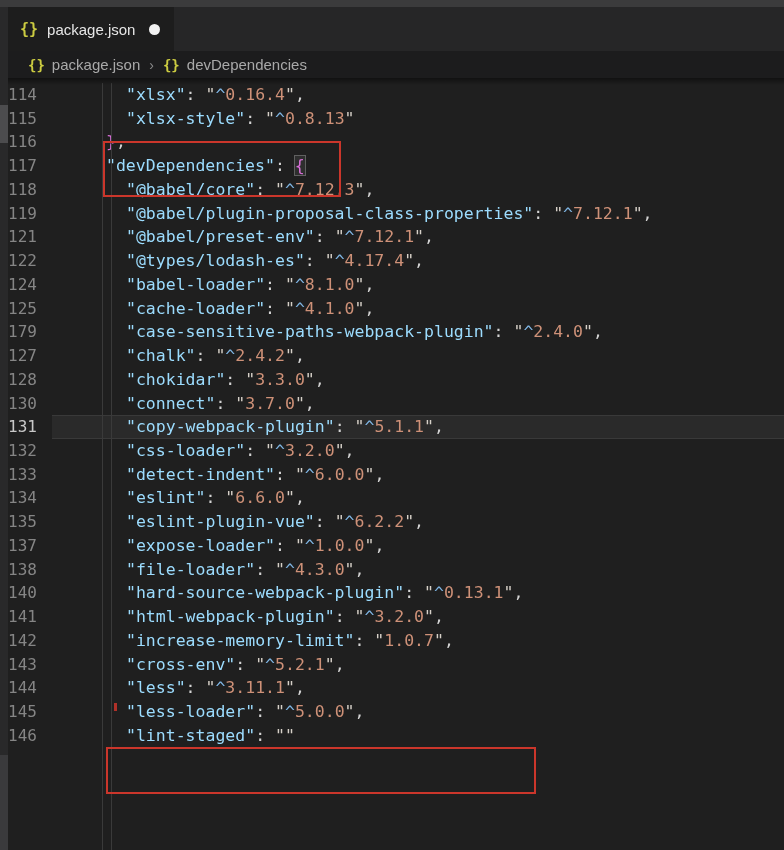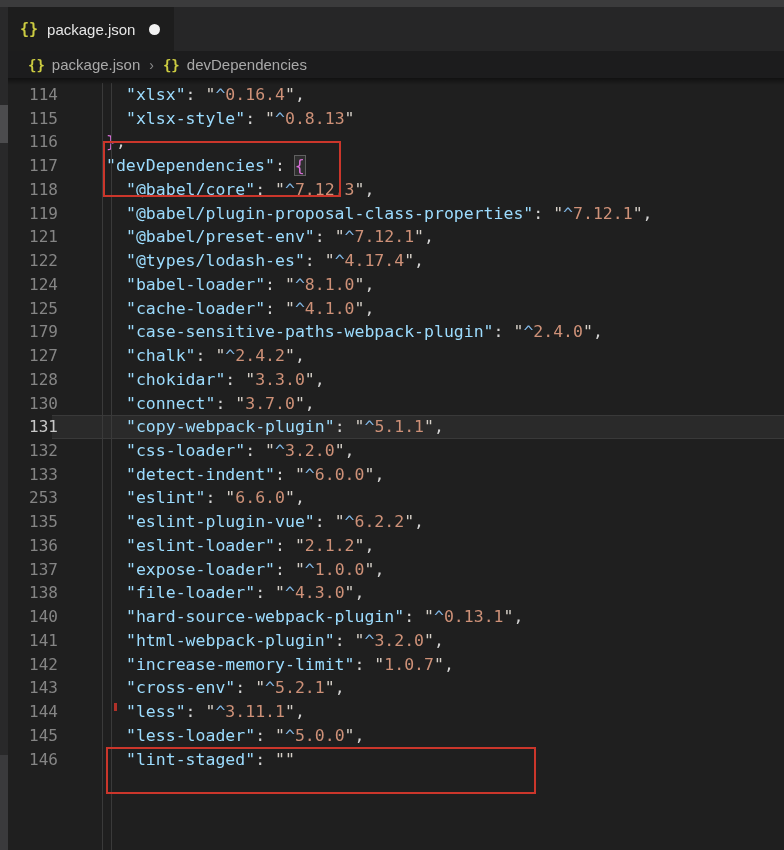--- a/index.html
+++ b/index.html
@@ -27,21 +27,21 @@
                display:flex;align-items:center;padding-left:20px;box-sizing:border-box;font-size:15px;color:#a9a9a9;}
   .breadcrumbs .braces{color:#cbcb41;font-family:"DejaVu Sans Mono",monospace;font-size:14px;font-weight:bold;margin:0 7px 0 0;}
   .breadcrumbs .sep{color:#8a8a8a;margin:0 9px;font-size:14px;}
 
   
   .editor{position:absolute;left:8px;top:78px;width:776px;height:772px;background:#1f1f1f;overflow:hidden;}
   .editor-shadow{position:absolute;left:0;top:0;width:776px;height:7px;
                  background:linear-gradient(to bottom,rgba(0,0,0,.45),rgba(0,0,0,0));z-index:4;pointer-events:none;}
   .code-lines{position:absolute;left:0;top:5px;width:776px;}
   .row{position:relative;height:23.74px;line-height:23.74px;display:flex;white-space:pre;}
-  .ln{display:inline-block;width:50px;text-align:right;color:#858585;
+  .ln{display:inline-block;width:50px;color:#858585;
       font-family:"DejaVu Sans Mono",monospace;font-size:16px;flex:none;}
   .row.current .ln{color:#c8c8c8;}
   .row.current{background:linear-gradient(to right,transparent 44px,rgba(255,255,255,.05) 44px);}
   .row.current::before,.row.current::after{content:'';position:absolute;left:44px;right:0;height:1px;
       background:rgba(255,255,255,.07);}
   .row.current::before{top:0;} .row.current::after{bottom:0;}
   .code{font-family:"DejaVu Sans Mono",monospace;font-size:16.5px;}
   .tok-key{color:#9cdcfe;}
   .tok-punct{color:#d4d4d4;}
   .tok-q{color:#d6d0c8;}
@@ -99,23 +99,22 @@
         <div class="row"><span class="ln">122</span><div class="code" style="padding-left: 68px;"><span class="tok-key">"@types/lodash-es"</span><span class="tok-punct">: </span><span class="tok-q">"</span><span class="tok-caret">^</span><span class="tok-num">4.17.4</span><span class="tok-q">"</span><span class="tok-punct">,</span></div></div>
         <div class="row"><span class="ln">124</span><div class="code" style="padding-left: 68px;"><span class="tok-key">"babel-loader"</span><span class="tok-punct">: </span><span class="tok-q">"</span><span class="tok-caret">^</span><span class="tok-num">8.1.0</span><span class="tok-q">"</span><span class="tok-punct">,</span></div></div>
         <div class="row"><span class="ln">125</span><div class="code" style="padding-left: 68px;"><span class="tok-key">"cache-loader"</span><span class="tok-punct">: </span><span class="tok-q">"</span><span class="tok-caret">^</span><span class="tok-num">4.1.0</span><span class="tok-q">"</span><span class="tok-punct">,</span></div></div>
         <div class="row"><span class="ln">179</span><div class="code" style="padding-left: 68px;"><span class="tok-key">"case-sensitive-paths-webpack-plugin"</span><span class="tok-punct">: </span><span class="tok-q">"</span><span class="tok-caret">^</span><span class="tok-num">2.4.0</span><span class="tok-q">"</span><span class="tok-punct">,</span></div></div>
         <div class="row"><span class="ln">127</span><div class="code" style="padding-left: 68px;"><span class="tok-key">"chalk"</span><span class="tok-punct">: </span><span class="tok-q">"</span><span class="tok-caret">^</span><span class="tok-num">2.4.2</span><span class="tok-q">"</span><span class="tok-punct">,</span></div></div>
         <div class="row"><span class="ln">128</span><div class="code" style="padding-left: 68px;"><span class="tok-key">"chokidar"</span><span class="tok-punct">: </span><span class="tok-q">"</span><span class="tok-num">3.3.0</span><span class="tok-q">"</span><span class="tok-punct">,</span></div></div>
         <div class="row"><span class="ln">130</span><div class="code" style="padding-left: 68px;"><span class="tok-key">"connect"</span><span class="tok-punct">: </span><span class="tok-q">"</span><span class="tok-num">3.7.0</span><span class="tok-q">"</span><span class="tok-punct">,</span></div></div>
         <div class="row current"><span class="ln">131</span><div class="code" style="padding-left: 68px;"><span class="tok-key">"copy-webpack-plugin"</span><span class="tok-punct">: </span><span class="tok-q">"</span><span class="tok-caret">^</span><span class="tok-num">5.1.1</span><span class="tok-q">"</span><span class="tok-punct">,</span></div></div>
         <div class="row"><span class="ln">132</span><div class="code" style="padding-left: 68px;"><span class="tok-key">"css-loader"</span><span class="tok-punct">: </span><span class="tok-q">"</span><span class="tok-caret">^</span><span class="tok-num">3.2.0</span><span class="tok-q">"</span><span class="tok-punct">,</span></div></div>
         <div class="row"><span class="ln">133</span><div class="code" style="padding-left: 68px;"><span class="tok-key">"detect-indent"</span><span class="tok-punct">: </span><span class="tok-q">"</span><span class="tok-caret">^</span><span class="tok-num">6.0.0</span><span class="tok-q">"</span><span class="tok-punct">,</span></div></div>
-        <div class="row"><span class="ln">253</span><div class="code" style="padding-left: 68px;"><span class="tok-key">"eslint"</span><span class="tok-punct">: </span><span class="tok-q">"</span><span class="tok-num">6.6.0</span><span class="tok-q">"</span><span class="tok-punct">,</span></div></div>
+        <div class="row"><span class="ln">134</span><div class="code" style="padding-left: 68px;"><span class="tok-key">"eslint"</span><span class="tok-punct">: </span><span class="tok-q">"</span><span class="tok-num">6.6.0</span><span class="tok-q">"</span><span class="tok-punct">,</span></div></div>
         <div class="row"><span class="ln">135</span><div class="code" style="padding-left: 68px;"><span class="tok-key">"eslint-plugin-vue"</span><span class="tok-punct">: </span><span class="tok-q">"</span><span class="tok-caret">^</span><span class="tok-num">6.2.2</span><span class="tok-q">"</span><span class="tok-punct">,</span></div></div>
-        <div class="row"><span class="ln">136</span><div class="code" style="padding-left: 68px;"><span class="tok-key">"eslint-loader"</span><span class="tok-punct">: </span><span class="tok-q">"</span><span class="tok-num">2.1.2</span><span class="tok-q">"</span><span class="tok-punct">,</span></div></div>
         <div class="row"><span class="ln">137</span><div class="code" style="padding-left: 68px;"><span class="tok-key">"expose-loader"</span><span class="tok-punct">: </span><span class="tok-q">"</span><span class="tok-caret">^</span><span class="tok-num">1.0.0</span><span class="tok-q">"</span><span class="tok-punct">,</span></div></div>
         <div class="row"><span class="ln">138</span><div class="code" style="padding-left: 68px;"><span class="tok-key">"file-loader"</span><span class="tok-punct">: </span><span class="tok-q">"</span><span class="tok-caret">^</span><span class="tok-num">4.3.0</span><span class="tok-q">"</span><span class="tok-punct">,</span></div></div>
         <div class="row"><span class="ln">140</span><div class="code" style="padding-left: 68px;"><span class="tok-key">"hard-source-webpack-plugin"</span><span class="tok-punct">: </span><span class="tok-q">"</span><span class="tok-caret">^</span><span class="tok-num">0.13.1</span><span class="tok-q">"</span><span class="tok-punct">,</span></div></div>
         <div class="row"><span class="ln">141</span><div class="code" style="padding-left: 68px;"><span class="tok-key">"html-webpack-plugin"</span><span class="tok-punct">: </span><span class="tok-q">"</span><span class="tok-caret">^</span><span class="tok-num">3.2.0</span><span class="tok-q">"</span><span class="tok-punct">,</span></div></div>
         <div class="row"><span class="ln">142</span><div class="code" style="padding-left: 68px;"><span class="tok-key">"increase-memory-limit"</span><span class="tok-punct">: </span><span class="tok-q">"</span><span class="tok-num">1.0.7</span><span class="tok-q">"</span><span class="tok-punct">,</span></div></div>
         <div class="row"><span class="ln">143</span><div class="code" style="padding-left: 68px;"><span class="tok-key">"cross-env"</span><span class="tok-punct">: </span><span class="tok-q">"</span><span class="tok-caret">^</span><span class="tok-num">5.2.1</span><span class="tok-q">"</span><span class="tok-punct">,</span></div></div>
         <div class="row"><span class="ln">144</span><div class="code" style="padding-left: 68px;"><span class="tok-key">"less"</span><span class="tok-punct">: </span><span class="tok-q">"</span><span class="tok-caret">^</span><span class="tok-num">3.11.1</span><span class="tok-q">"</span><span class="tok-punct">,</span></div></div>
         <div class="row"><span class="ln">145</span><div class="code" style="padding-left: 68px;"><span class="tok-key">"less-loader"</span><span class="tok-punct">: </span><span class="tok-q">"</span><span class="tok-caret">^</span><span class="tok-num">5.0.0</span><span class="tok-q">"</span><span class="tok-punct">,</span></div></div>
         <div class="row"><span class="ln">146</span><div class="code" style="padding-left: 68px;"><span class="tok-key">"lint-staged"</span><span class="tok-punct">: </span><span class="tok-q">"</span><span class="tok-q">"</span></div></div>
       </div>

